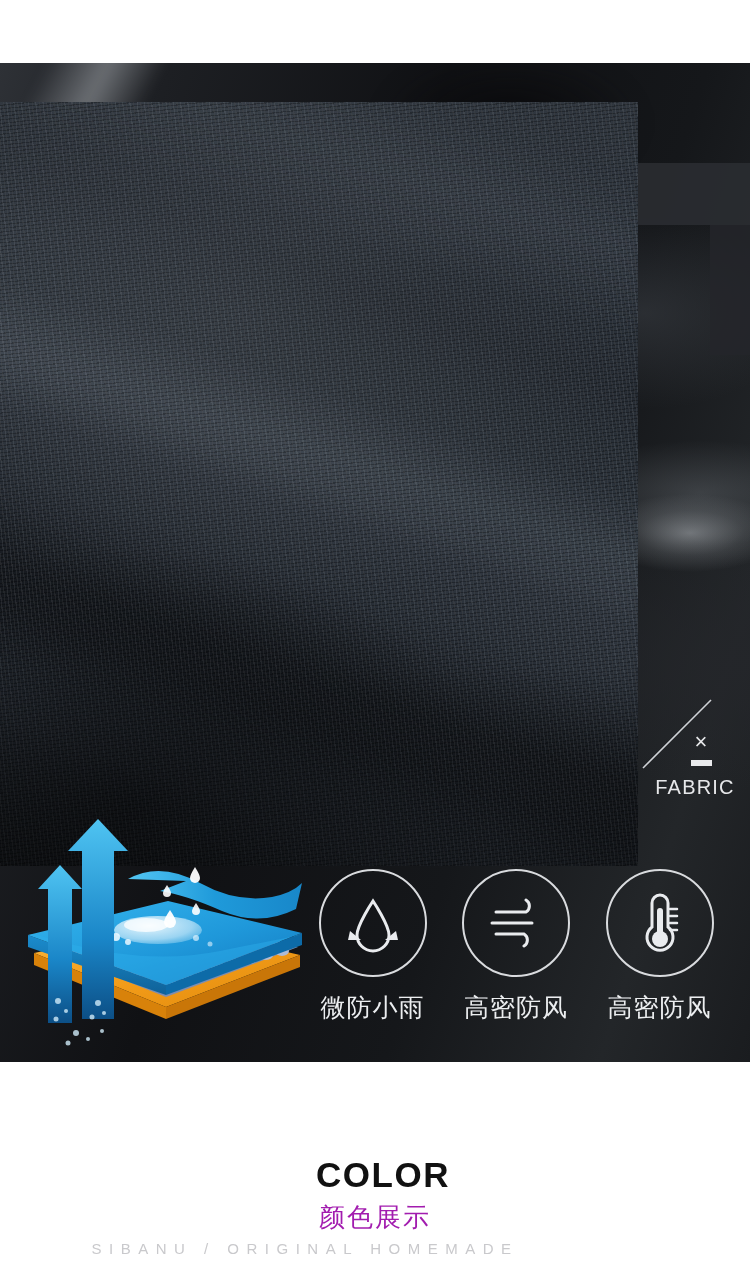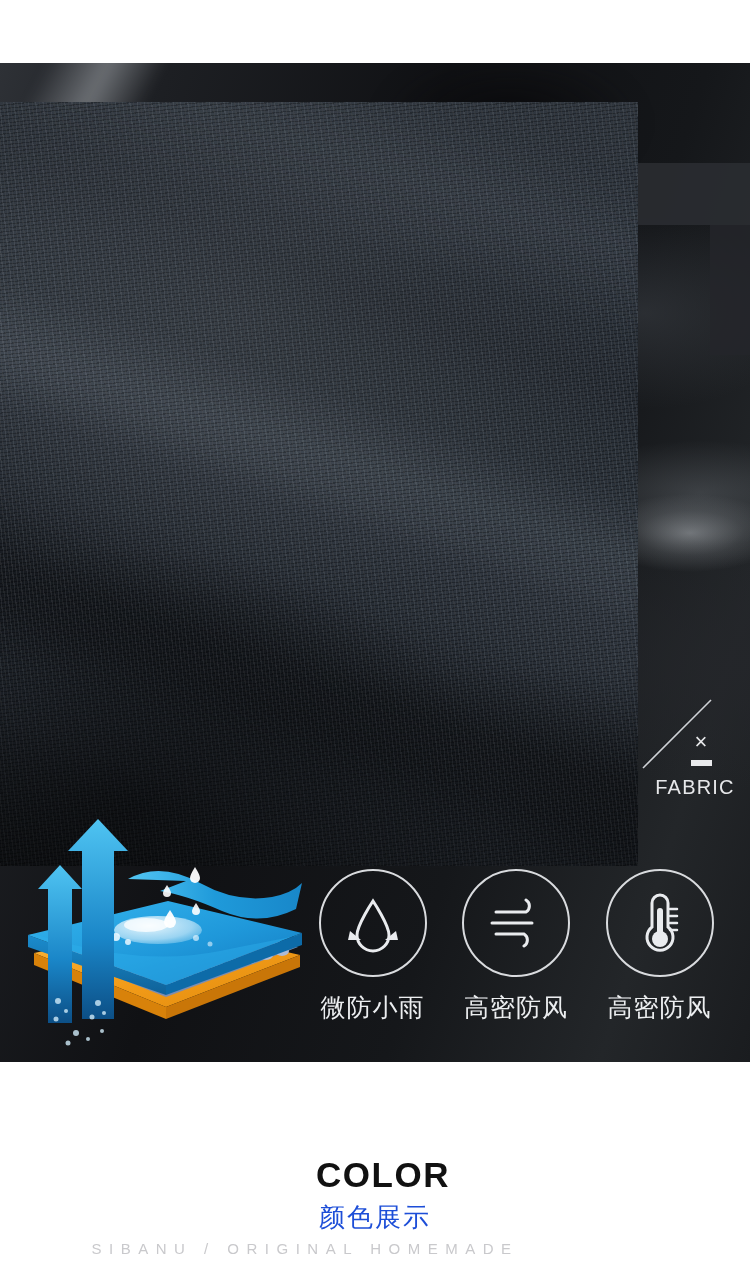--- a/index.html
+++ b/index.html
@@ -226,21 +226,21 @@
     font-weight: bold;
     letter-spacing: 1.5px;
     font-family: "Liberation Sans", sans-serif;
     padding-left: 8px;
   }
   .color-sub {
     position: absolute;
     left: 0; top: 138px;
     width: 750px;
     text-align: center;
-    color: #1d4ed8;
+    color: #a21caf;
     font-size: 26px;
     letter-spacing: 2px;
     font-family: "Liberation Sans", "DejaVu Sans", sans-serif;
   }
   .color-tagline {
     position: absolute;
     left: 0; top: 178px;
     width: 610px;
     text-align: center;
     color: #c9c9cc;

